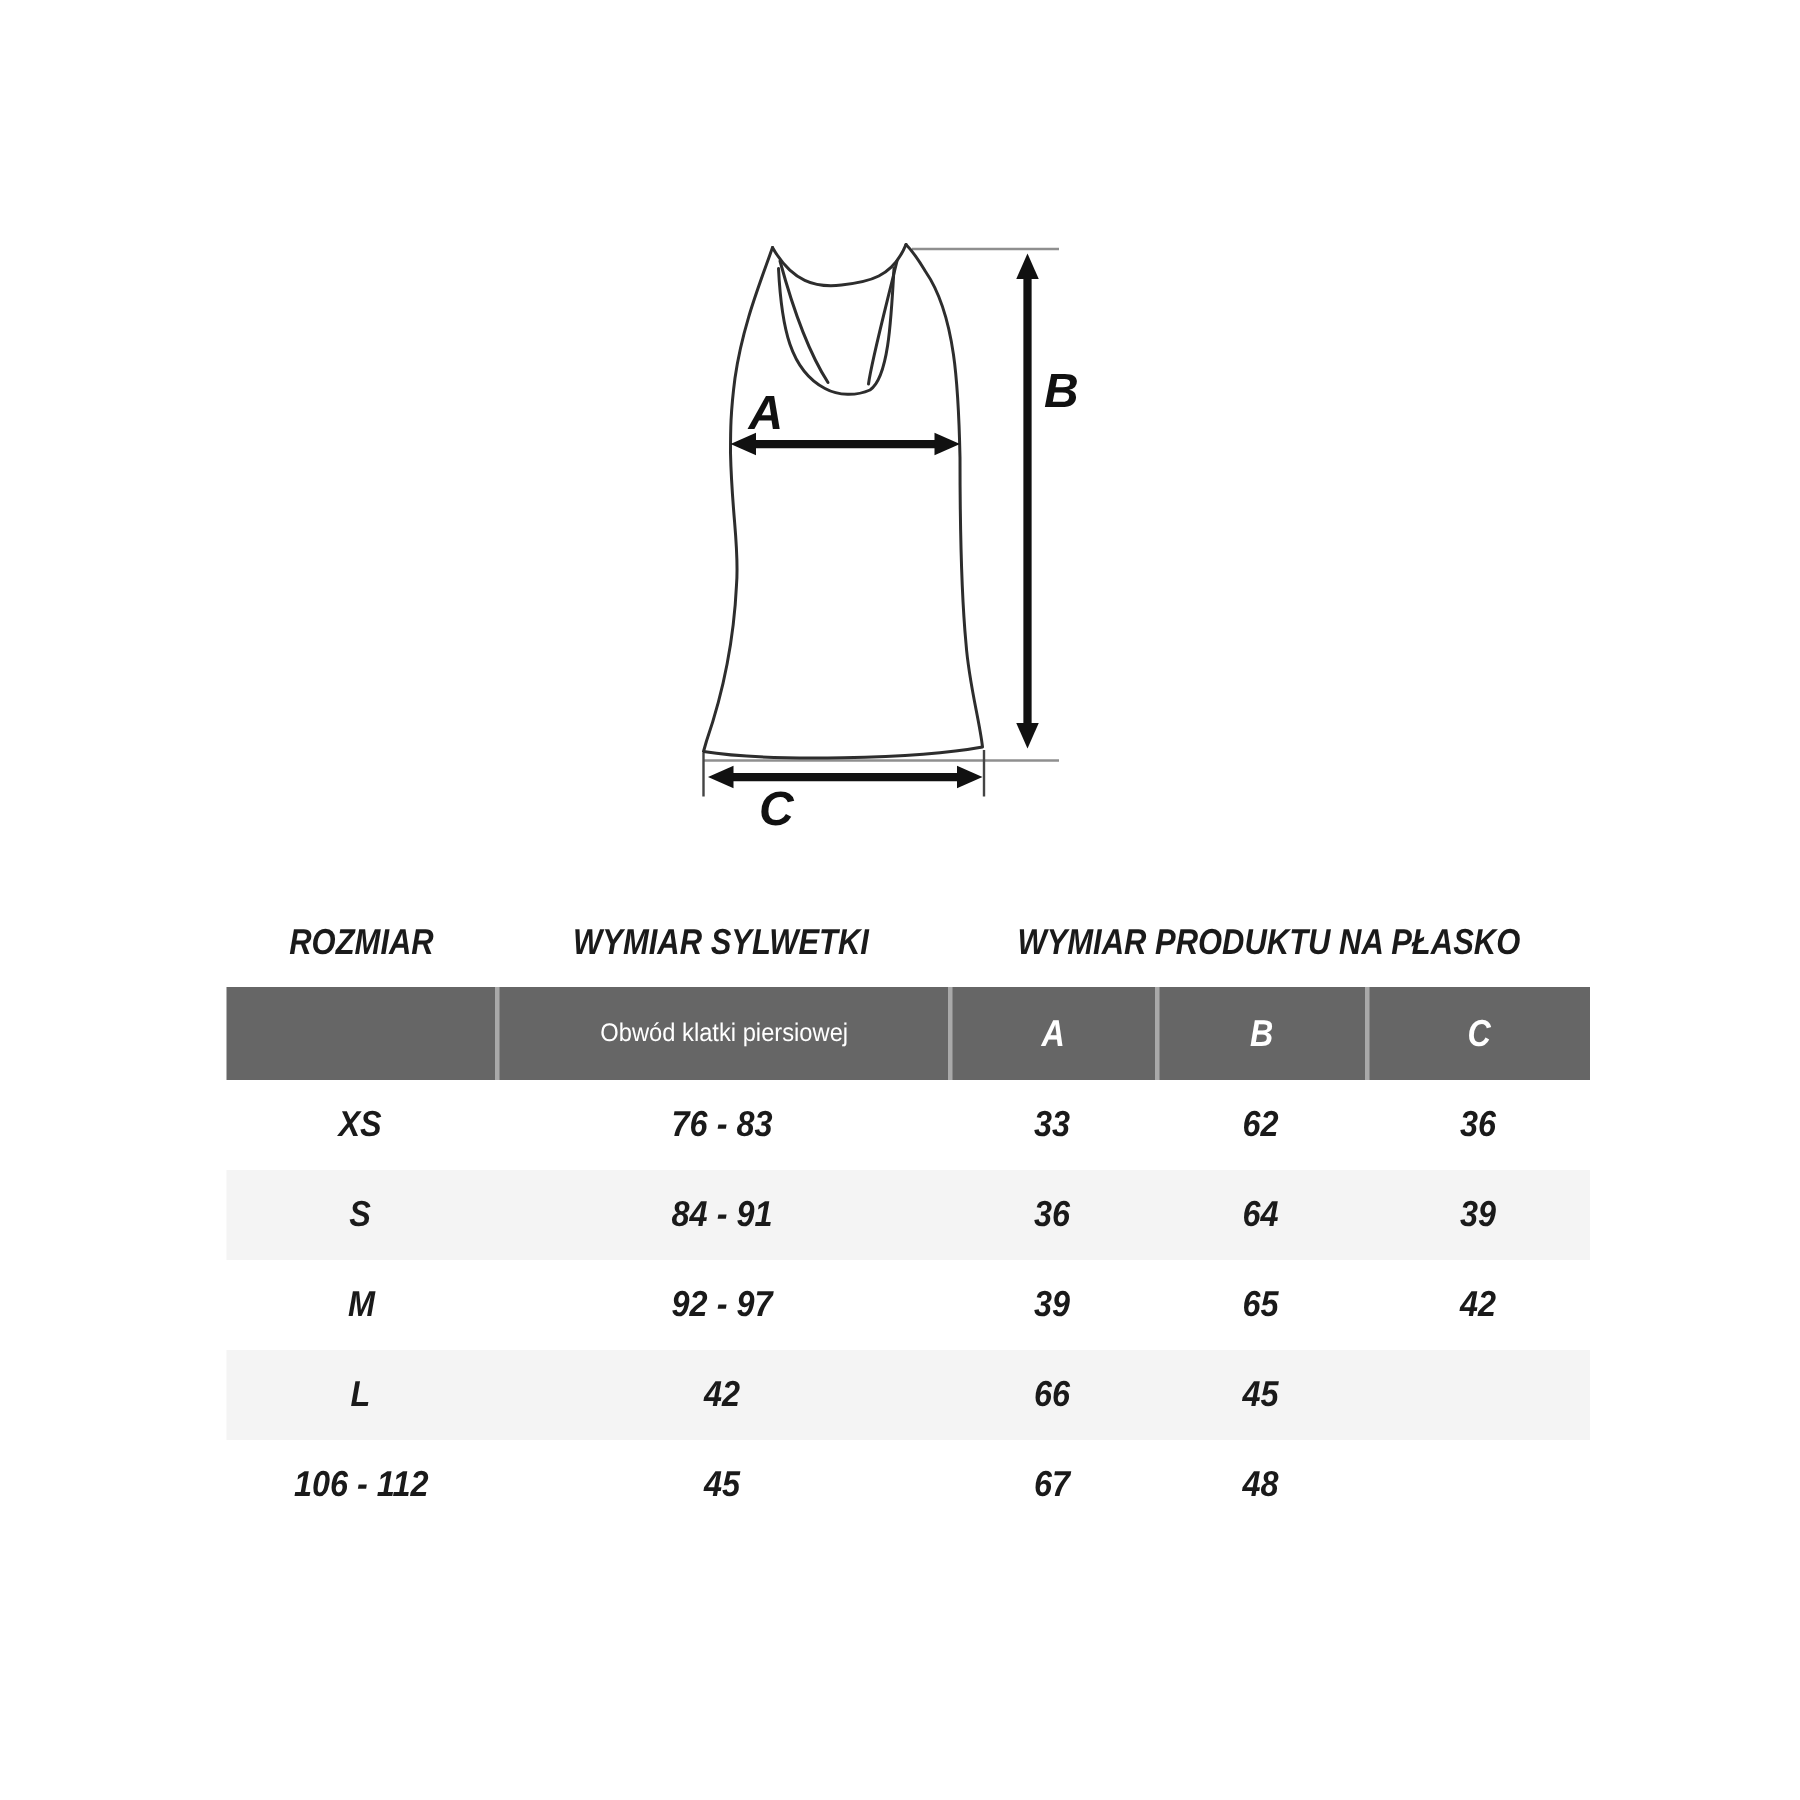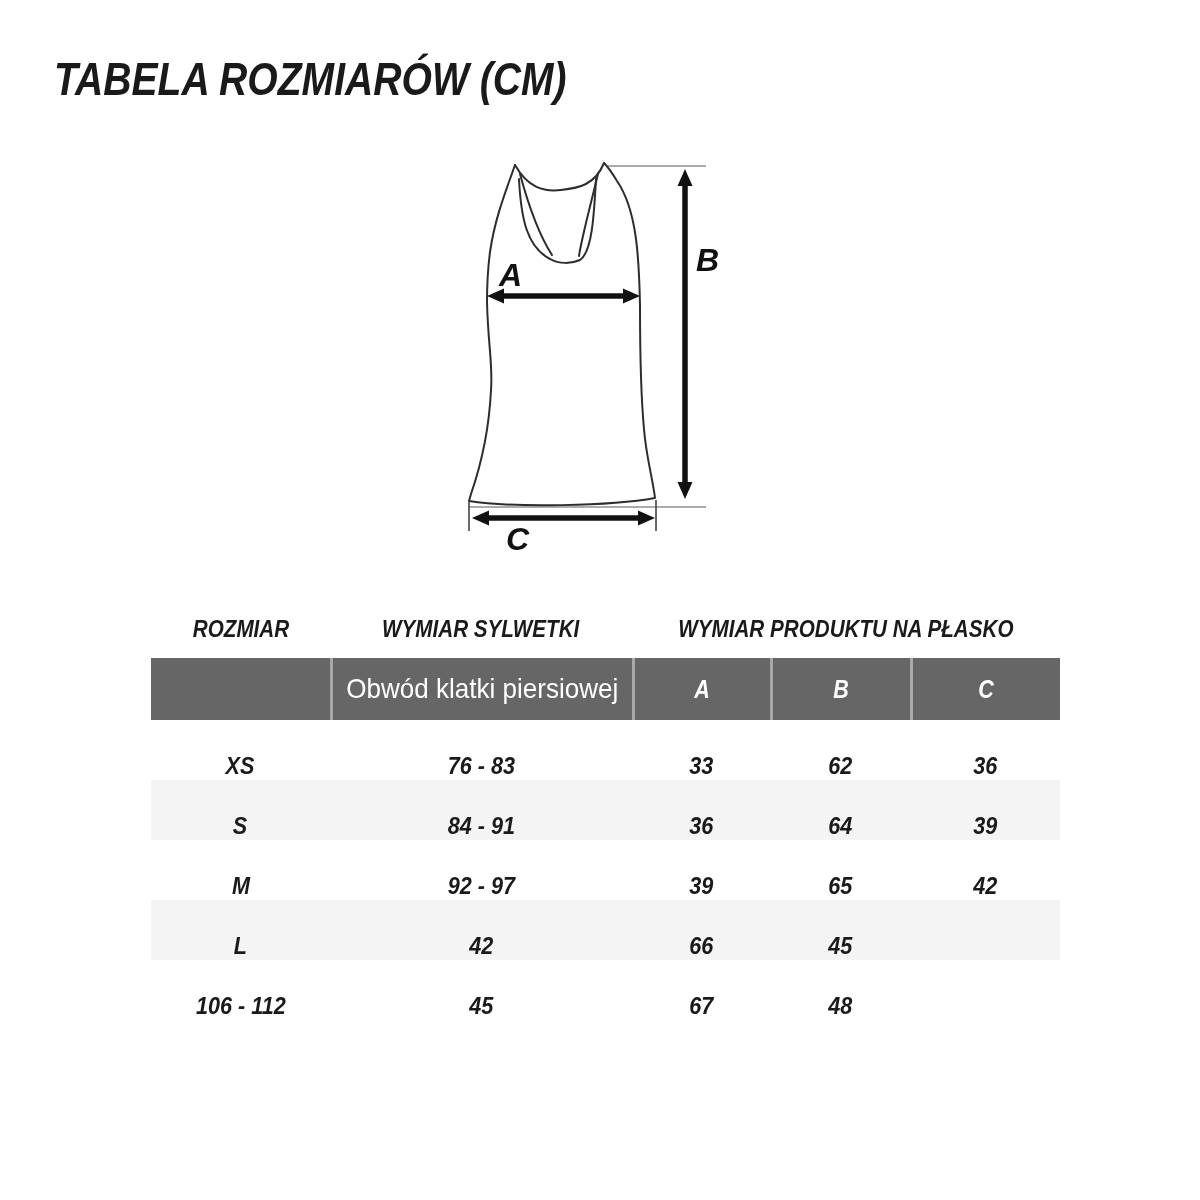--- a/index.html
+++ b/index.html
@@ -46,38 +46,37 @@
 
   
   .size-table { position:absolute; left:151px; top:658px; width:909px; }
   .grid-row { display:grid; grid-template-columns:179px 302px 138px 140px 150px; }
   .thead { height:62px; background:var(--header-bg,#666666); }
   .th {
     display:flex; align-items:center; justify-content:center;
     color:var(--header-text,#ffffff); overflow:hidden;
   }
   .th + .th { border-left:3px solid var(--divider,#a9a9a9); }
-  .th-obwod { font-size:28px; font-weight:400; font-style:normal; }
+  .th-obwod { font-size:17px; font-weight:400; font-style:normal; }
   .th-abc   { font-size:25px; font-weight:700; font-style:italic; }
   .trow { height:60px; background:#ffffff; }
   .trow.alt { background:var(--row-alt,#f4f4f4); }
   .td {
-    display:flex; align-items:flex-end; justify-content:center;
+    display:flex; align-items:center; justify-content:center;
     font-size:24px; font-weight:700; font-style:italic; color:var(--ink,#1a1a1a);
     white-space:nowrap;
   }
   .td .cond { transform:scaleX(0.9); }
   .th-obwod .cond { transform:scaleX(0.93); }
 </style>
 </head>
 <body>
 
 <div class="canvas">
 
-  <h1 class="page-title"><span class="cond-l">TABELA ROZMIARÓW (CM)</span></h1>
 
   <svg class="diagram-svg" viewBox="0 0 300 420" aria-hidden="true">
 
     <line class="ref-line" x1="168" y1="21" x2="266" y2="21"></line>
     <line class="ref-line" x1="29" y1="362" x2="266" y2="362"></line>
     <line class="tick-line" x1="29" y1="357" x2="29" y2="386"></line>
     <line class="tick-line" x1="216" y1="355" x2="216" y2="386"></line>
 
     <path class="tank-line" d="M 75,20
          C 67,43 55,72 50,107

